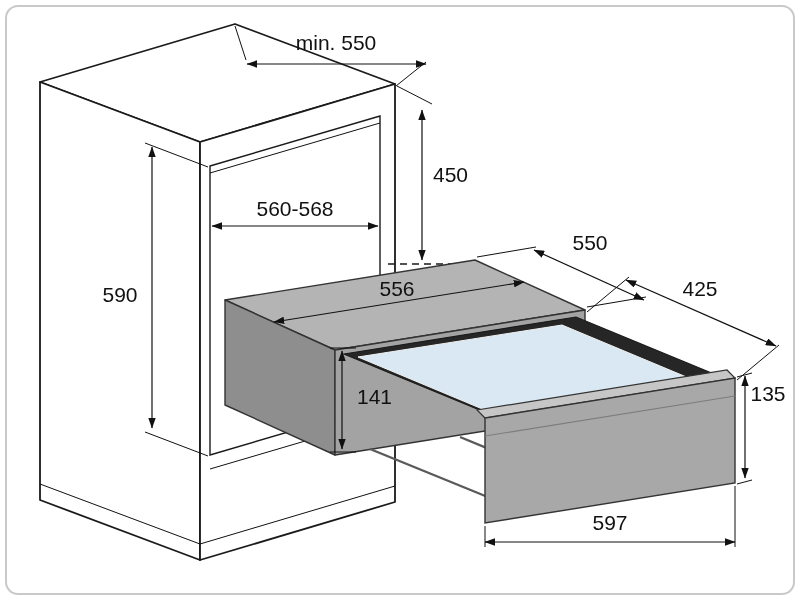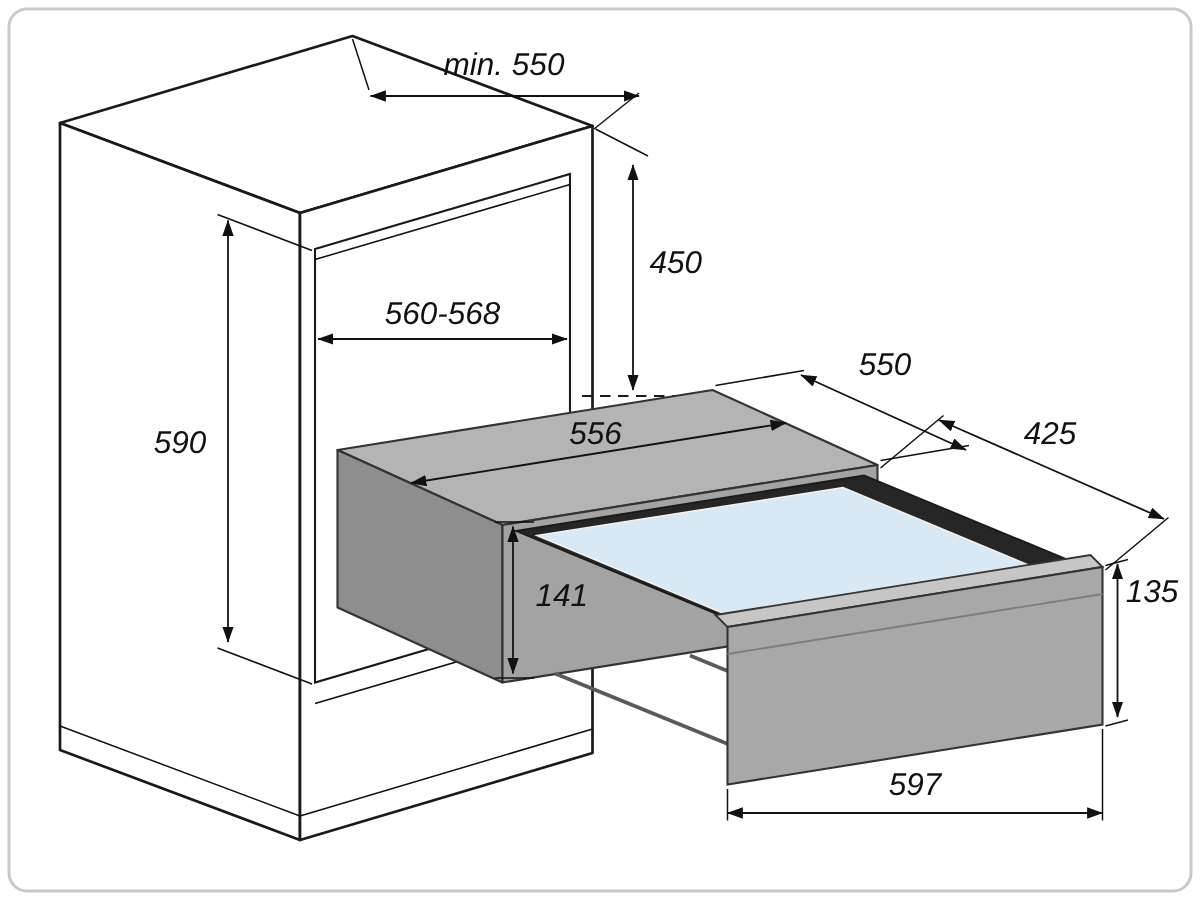--- a/index.html
+++ b/index.html
@@ -1,17 +1,17 @@
 <!DOCTYPE html>
 <html><head>
 <meta charset="utf-8">
 <style>
   html,body{margin:0;padding:0;background:#ffffff;}
   .stage{position:relative;width:800px;height:600px;background:#ffffff;overflow:hidden;
-         font-family:"Liberation Sans", sans-serif;font-style:italic;}
+         font-family:"Liberation Sans", sans-serif;}
   svg{position:absolute;left:0;top:0;}
   svg text{font-family:"Liberation Sans", sans-serif;font-size:21px;fill:#111111;}
   .outline{fill:#ffffff;stroke:#1a1a1a;stroke-width:1.8;stroke-linejoin:round;}
   .thin{fill:none;stroke:#1a1a1a;stroke-width:1.4;}
   .dim{stroke:#111111;stroke-width:1.2;fill:none;}
   .ext{stroke:#111111;stroke-width:1;fill:none;}
   .dashed{stroke:#1a1a1a;stroke-width:1.3;fill:none;stroke-dasharray:7 5;}
   .unitEdge{stroke:#333333;stroke-width:1.4;stroke-linejoin:round;}
   .rail{stroke:#5a5a5a;stroke-width:2.4;fill:none;}
 </style>

